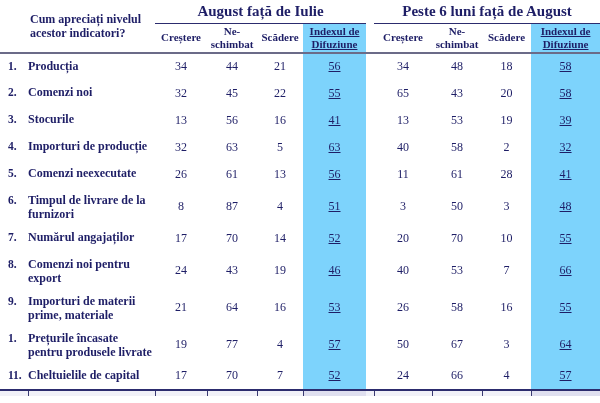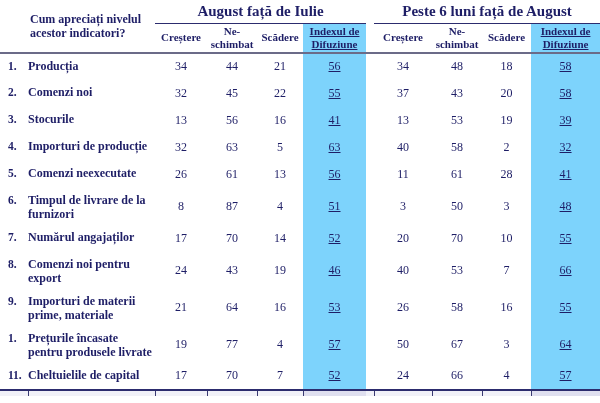--- a/index.html
+++ b/index.html
@@ -148,21 +148,21 @@
       <td class="val idx-bg">58</td>
     </tr>
     <tr class="r-single">
       <td class="num">2.</td>
       <td class="label">Comenzi noi</td>
       <td class="val">32</td>
       <td class="val">45</td>
       <td class="val">22</td>
       <td class="val idx-bg">55</td>
       <td></td>
-      <td class="val">37</td>
+      <td class="val">65</td>
       <td class="val">43</td>
       <td class="val">20</td>
       <td class="val idx-bg">58</td>
     </tr>
     <tr class="r-single">
       <td class="num">3.</td>
       <td class="label">Stocurile</td>
       <td class="val">13</td>
       <td class="val">56</td>
       <td class="val">16</td>

